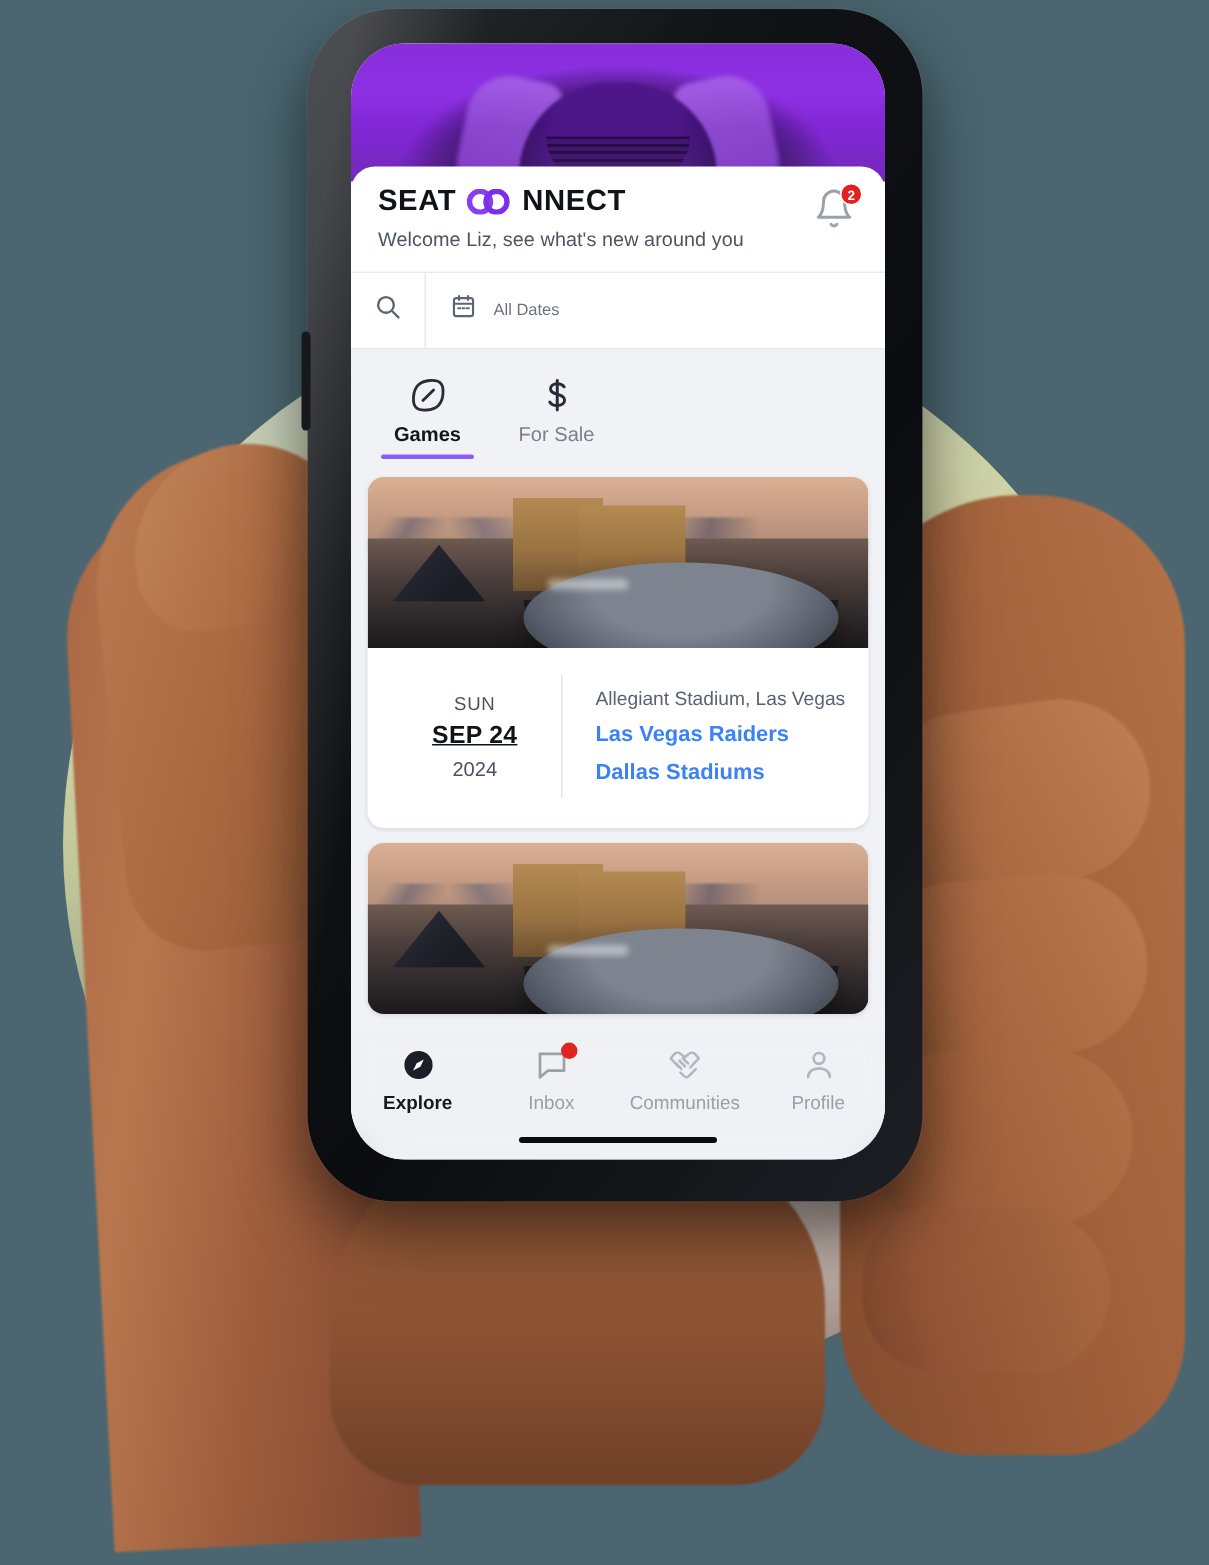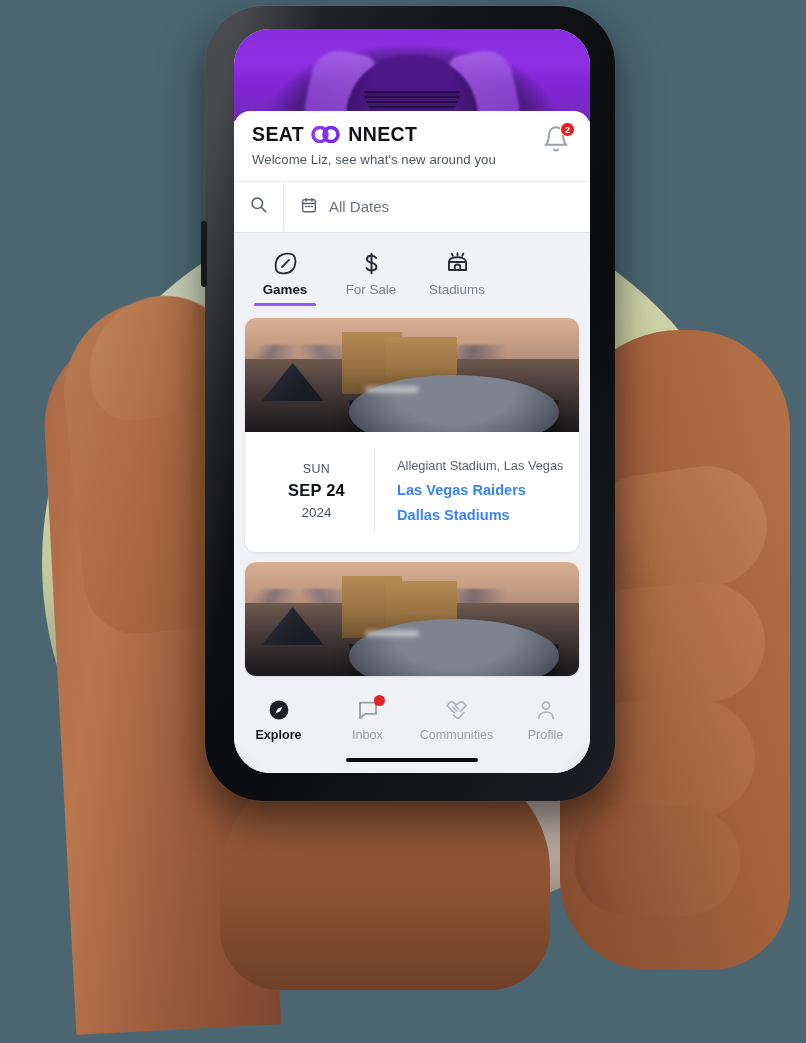--- a/index.html
+++ b/index.html
@@ -272,21 +272,21 @@
     justify-content: center;
     border-right: 1px solid #e8eaef;
   }
   .date-cell {
     flex: 1;
     display: flex;
     align-items: center;
     gap: 11px;
     padding-left: 16px;
   }
-  .date-cell .txt { font-size: 15px; color: #6b7280; }
+  .date-cell .txt { font-size: 11px; color: #6b7280; }
 
   
   .tabs {
     display: flex;
     background: #f1f2f6;
     padding: 17px 20px 0 20px;
     gap: 24px;
     flex: none;
   }
   .tab {
@@ -400,21 +400,21 @@
   .card .datecol {
     width: 116px;
     display: flex;
     flex-direction: column;
     align-items: center;
     justify-content: center;
     gap: 5px;
     border-right: 1px solid #e3e5ea;
   }
   .card .d-dow { font-size: 12.4px; color: #4a5260; letter-spacing: .5px; }
-  .card .d-md  { font-size: 16.5px; color: #10131a; font-weight: 700; letter-spacing: .2px; }
+  .card .d-md  { font-size: 16.5px; color: #10131a; font-weight: 700; letter-spacing: .2px; text-decoration: underline; }
   .card .d-yr  { font-size: 13.4px; color: #4a5260; }
   .card .info {
     flex: 1;
     padding-left: 22px;
     display: flex;
     flex-direction: column;
     justify-content: center;
     gap: 9px;
   }
   .card .venue { font-size: 12.8px; color: #5a6272; }
@@ -559,31 +559,20 @@
         <div class="tab">
           <span class="ic">
             <svg width="25" height="25" viewBox="0 0 24 24" fill="none" stroke="#272c36" stroke-width="1.9" stroke-linecap="round" stroke-linejoin="round">
               <path d="M12 2.6v18.8"></path>
               <path d="M16.4 6.6c-.9-1.3-2.5-2-4.4-2-2.6 0-4.3 1.3-4.3 3.3 0 4.6 9 2.4 9 7.2 0 2.1-1.9 3.5-4.7 3.5-2.2 0-3.9-.8-4.8-2.3"></path>
             </svg>
           </span>
           <span class="lbl">For Sale</span>
         </div>
 
-        <div class="tab">
-          <span class="ic">
-            <svg width="25" height="25" viewBox="0 0 24 24" fill="none" stroke="#272c36" stroke-width="1.8" stroke-linecap="round" stroke-linejoin="round">
-              <path d="M3.8 10.6c0-3 3.7-4.6 8.2-4.6s8.2 1.6 8.2 4.6v7.6H3.8Z"></path>
-              <path d="M9.4 18.2v-3.1c0-1.3 1.1-2.2 2.6-2.2s2.6.9 2.6 2.2v3.1"></path>
-              <path d="M3.8 10.6h16.4"></path>
-              <path d="M6.5 2.6l.9 1.9M12 2.2v2M17.5 2.6l-.9 1.9"></path>
-            </svg>
-          </span>
-          <span class="lbl">Stadiums</span>
-        </div>
       </div>
 
       <div class="list">
 
         <div class="card">
           <div class="photo">
             <div class="sky2"></div>
             <div class="mts"></div>
             <div class="city"></div>
             <div class="lux"></div>

